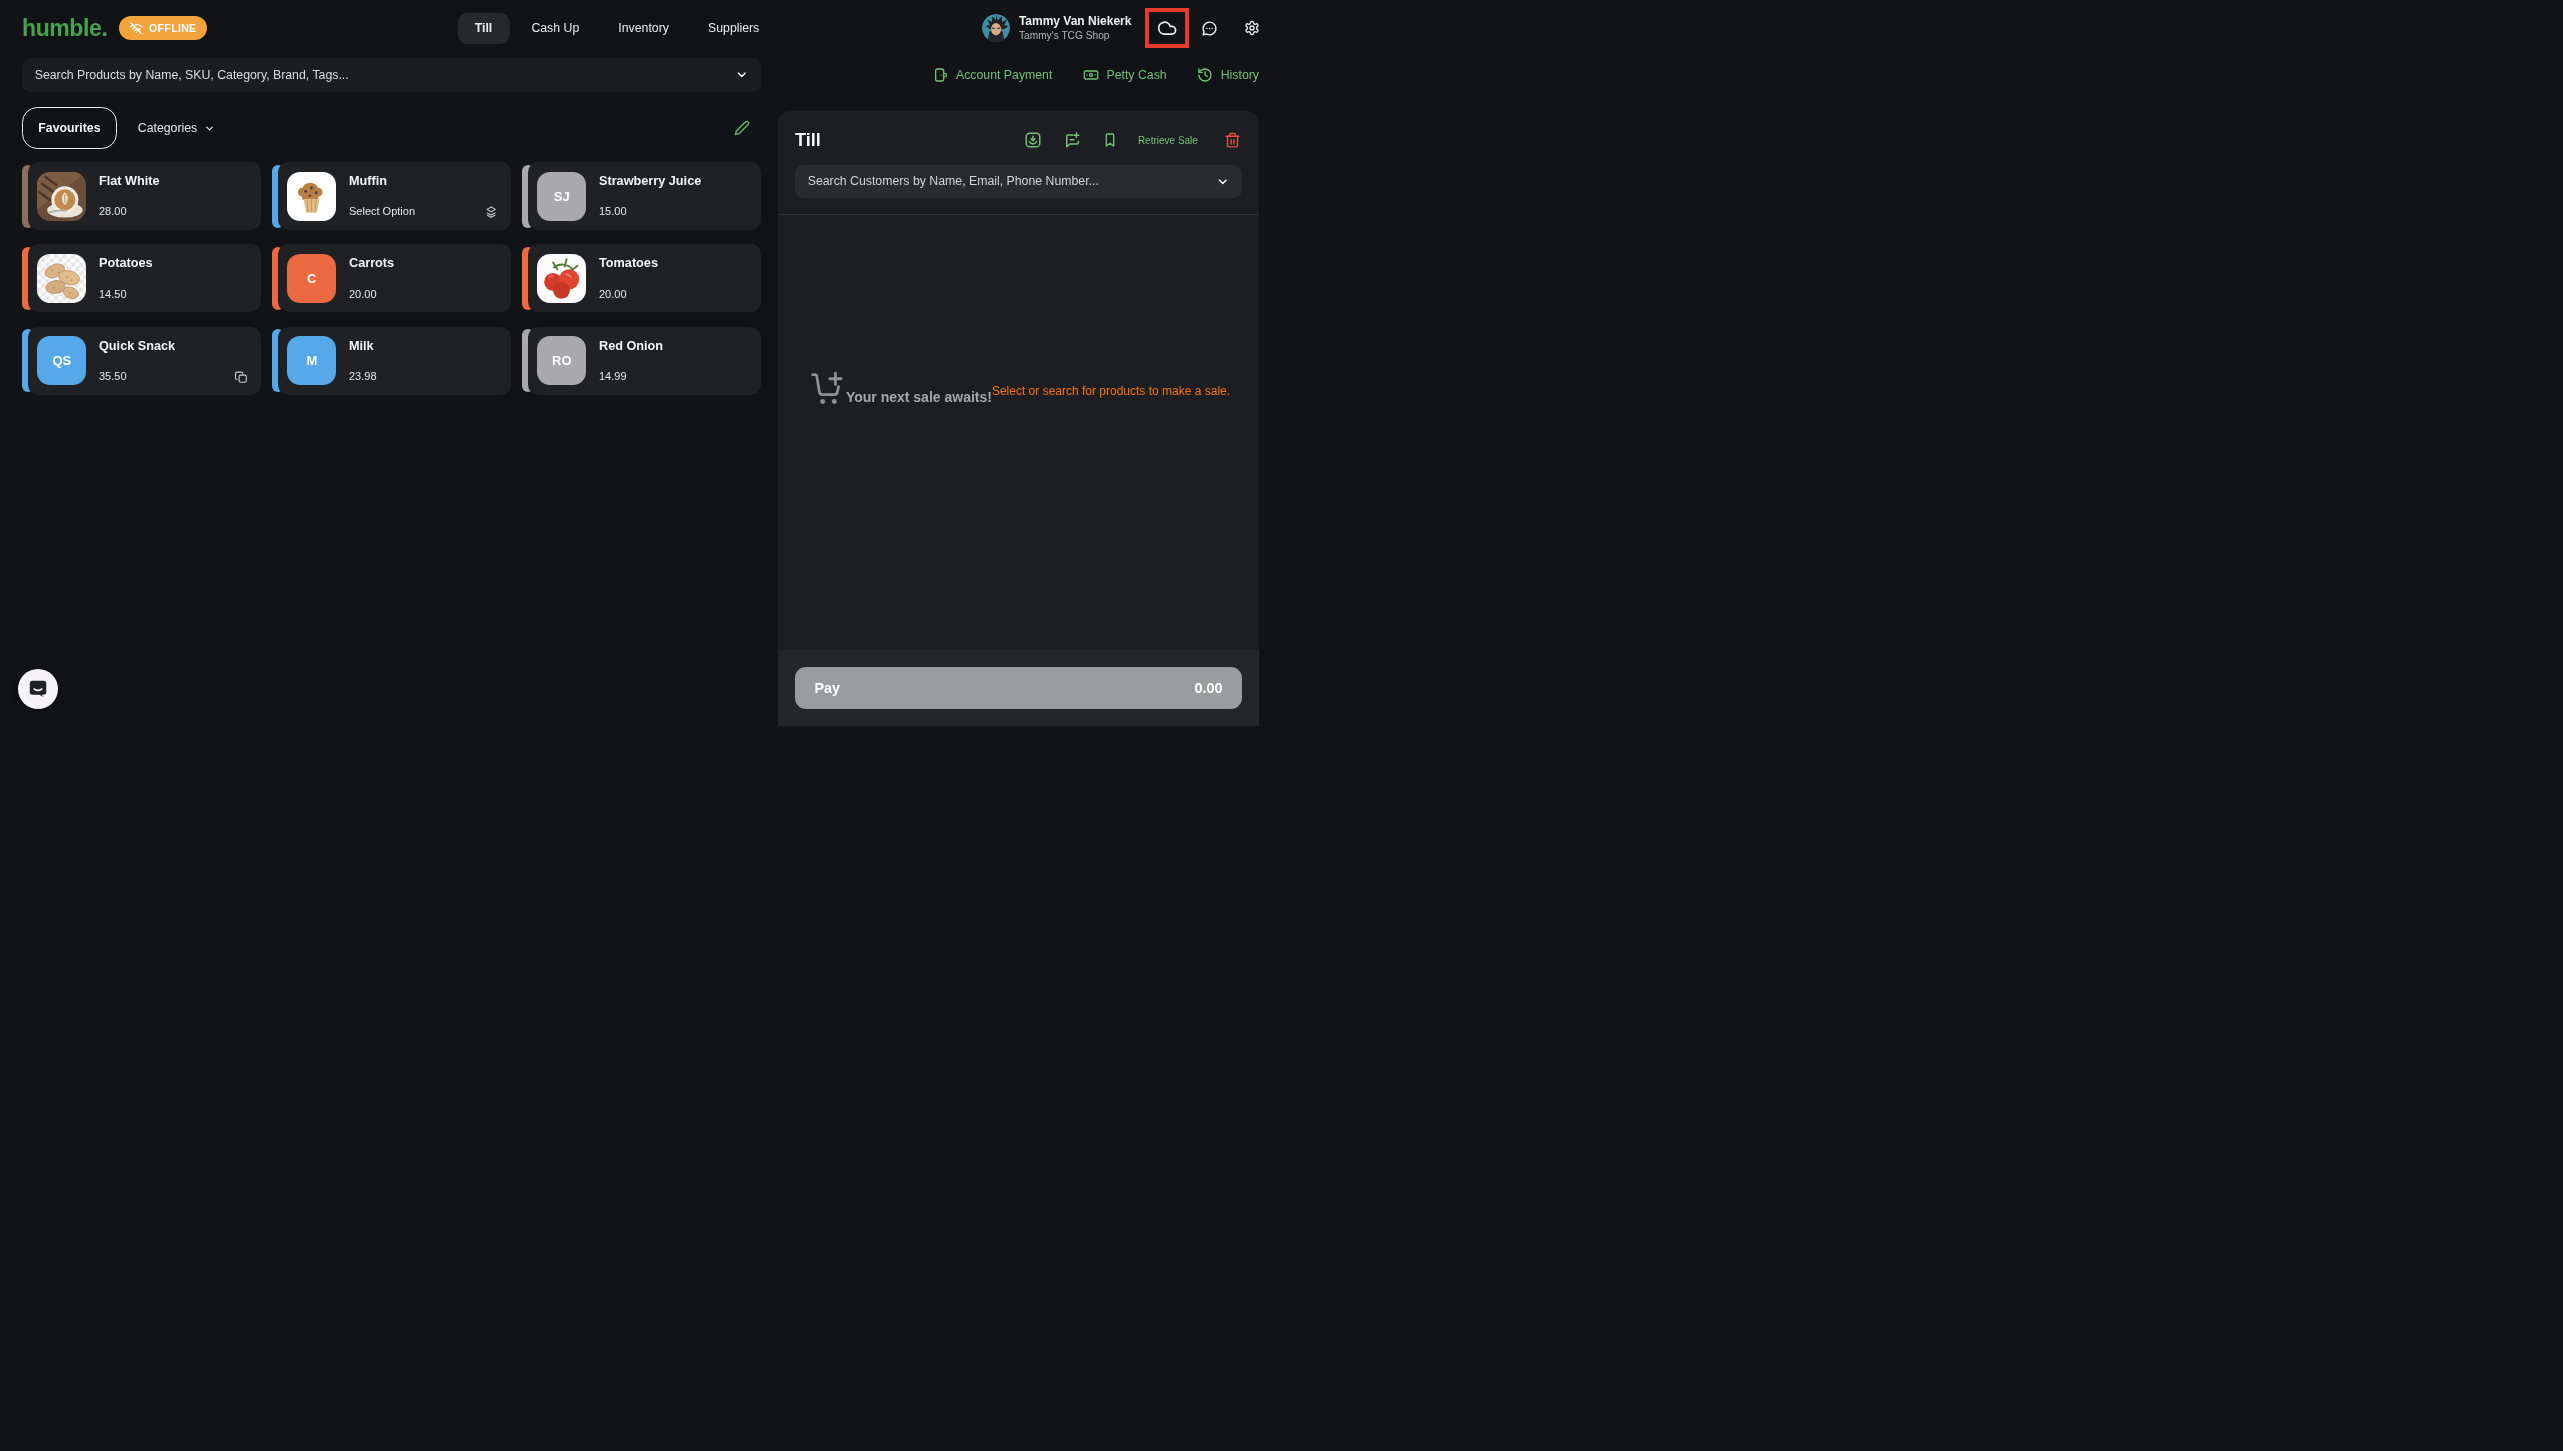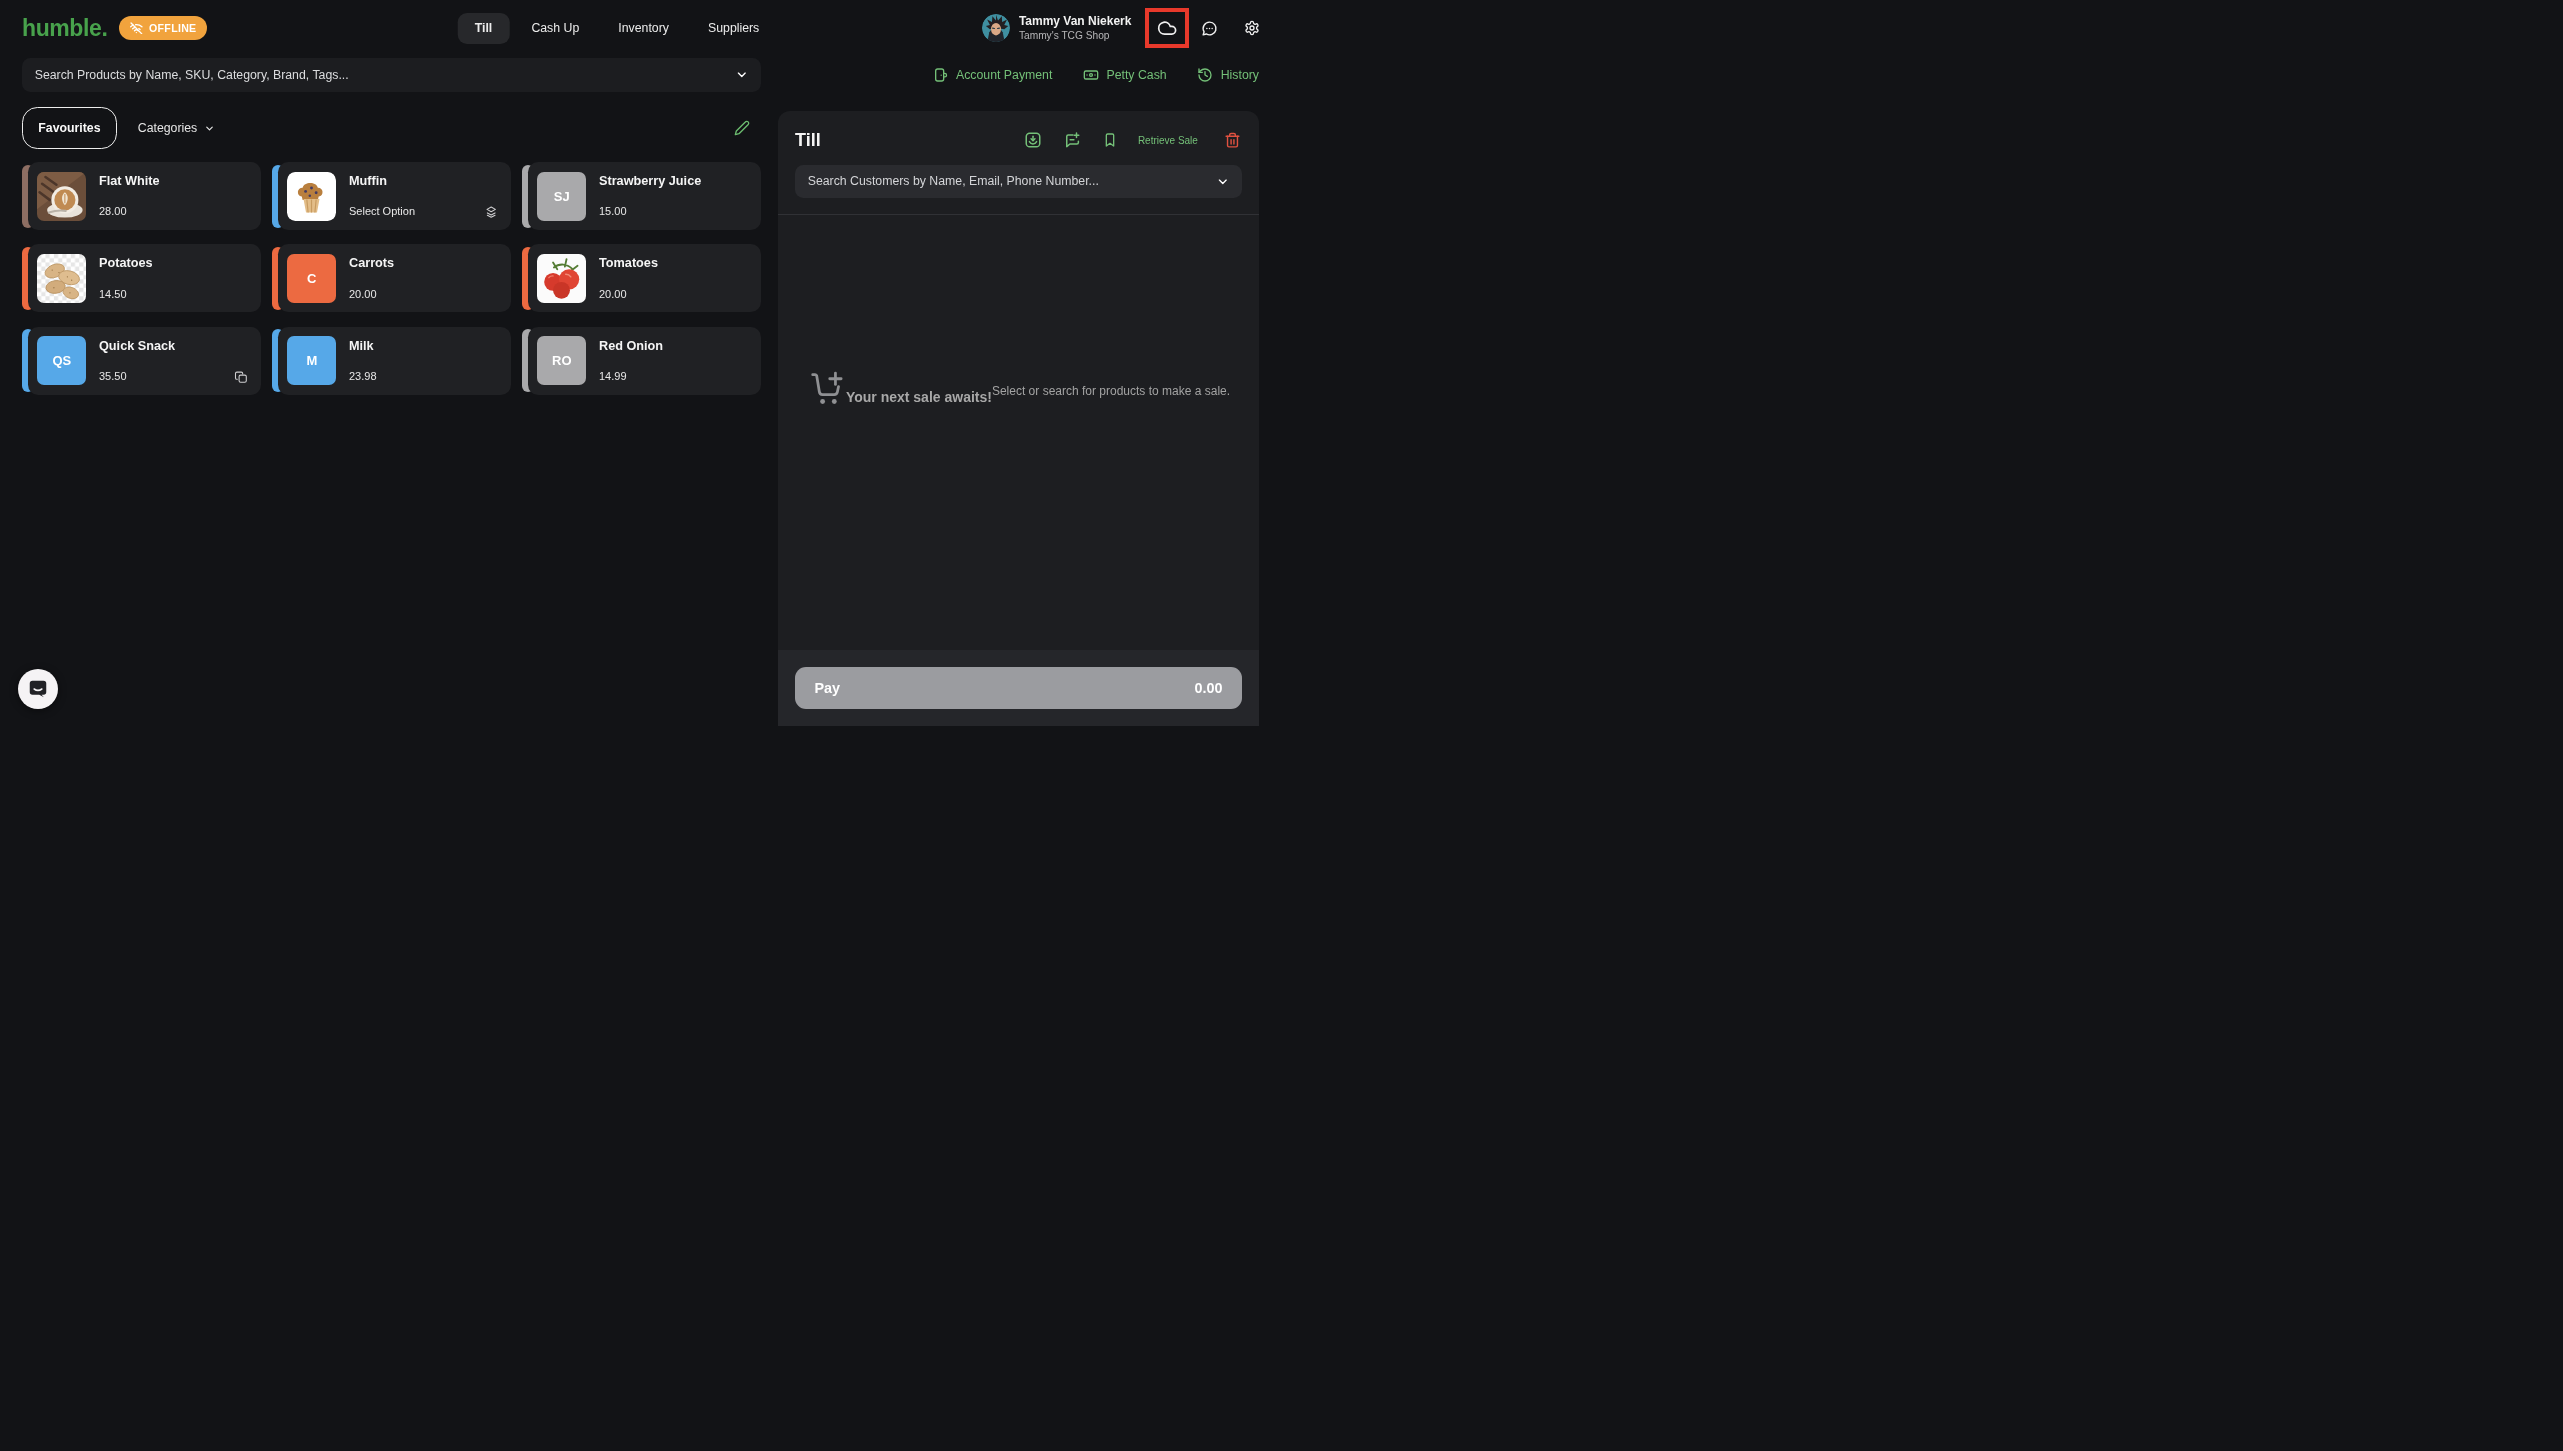--- a/index.html
+++ b/index.html
@@ -57,21 +57,21 @@
   .favourites-pill{height:42px;padding:0 15.3px;display:flex;align-items:center;border:1.3px solid #ededed;border-radius:15.3px;font-size:12.3px;font-weight:600;color:#fafafa;}
   .categories{margin-left:21px;display:flex;align-items:center;gap:6.8px;font-size:12.3px;font-weight:500;color:#e6e6e6;}
   .categories .chev-sm{width:11px;height:11px;color:#e6e6e6;}
   .edit-btn{margin-left:auto;width:16px;height:16px;color:#6cbd70;margin-right:11px;}
 
   
   .product-grid{position:absolute;top:162px;left:22px;width:739px;display:grid;grid-template-columns:repeat(3,1fr);column-gap:11px;row-gap:14.4px;}
   .grid-cell{position:relative;height:68px;}
   .accent-bar{position:absolute;left:0;top:2.5px;bottom:2.5px;width:12px;border-radius:6px;background:#a9a9ab;}
   .product-card-body{position:absolute;left:6px;right:0;top:0;bottom:0;background:var(--card-bg);border-radius:10.2px;display:flex;align-items:center;padding:0 12px 0 9.3px;}
-  .product-visual{width:49px;height:49px;border-radius:7px;overflow:hidden;flex:none;}
+  .product-visual{width:49px;height:49px;border-radius:13px;overflow:hidden;flex:none;}
   .initial-box{display:flex;align-items:center;justify-content:center;font-size:13px;font-weight:700;color:#fff;}
   .product-info{margin-left:12.7px;height:49px;display:flex;flex-direction:column;justify-content:space-between;padding:2.5px 0 3.4px;}
   .product-name{font-size:12.7px;font-weight:700;color:#f5f5f5;}
   .product-price{font-size:11px;color:#e8e8e8;}
   .card-corner-icon{position:absolute;right:12.7px;bottom:10.2px;width:14.4px;height:14.4px;color:#cfcfd1;}
 
   
   .till-panel{position:absolute;left:778px;top:111px;width:481px;bottom:0;background:var(--panel-bg);border-radius:12px 12px 0 0;display:flex;flex-direction:column;overflow:hidden;}
   .till-header{display:flex;align-items:center;padding:18.6px 18px 14.4px 17px;}
   .till-title{font-size:18px;font-weight:700;color:#f4f4f4;}
@@ -79,21 +79,21 @@
   .till-ic{width:18px;height:18px;color:var(--link-green);}
   .retrieve-sale{display:flex;align-items:center;gap:20px;color:var(--link-green);font-size:10px;}
   .retrieve-sale .ic{width:16px;height:16px;}
   .trash-btn{width:17px;height:17px;color:var(--danger-red);margin-left:5.1px;}
   .customer-search{margin:0 17px;height:33px;background:#2a2b2f;border-radius:8.5px;display:flex;align-items:center;padding:0 12.7px;justify-content:space-between;}
   .customer-search .search-input::placeholder{color:#d4d5d8;}
   .till-divider{margin-top:16px;border-top:0.8px solid #303135;}
   .empty-state{flex:1;display:flex;flex-direction:row;align-items:center;justify-content:center;text-align:center;padding-bottom:88px;}
   .cart-icon{width:39px;height:39px;color:#8f9093;}
   .empty-title{margin-top:17px;font-size:14px;font-weight:700;color:#a8a8a8;}
-  .empty-sub{margin-top:5.1px;font-size:12px;color:#a3a3a3;}
+  .empty-sub{margin-top:5.1px;font-size:12px;color:#f97316;}
   .till-footer{background:#25262a;padding:17px;}
   .pay-btn{height:42px;background:var(--pay-gray);border-radius:11px;display:flex;align-items:center;justify-content:space-between;padding:0 19.5px;color:#fff;font-size:14.4px;font-weight:700;}
 
   
   .intercom-btn{position:absolute;left:18px;bottom:17px;width:40px;height:40px;border-radius:50%;background:#f5f3f5;display:flex;align-items:center;justify-content:center;box-shadow:0 1.7px 8.5px rgba(0,0,0,.45);}
   .intercom-btn .ic{width:22px;height:22px;}
 </style>
 </head>
 <body>
 

